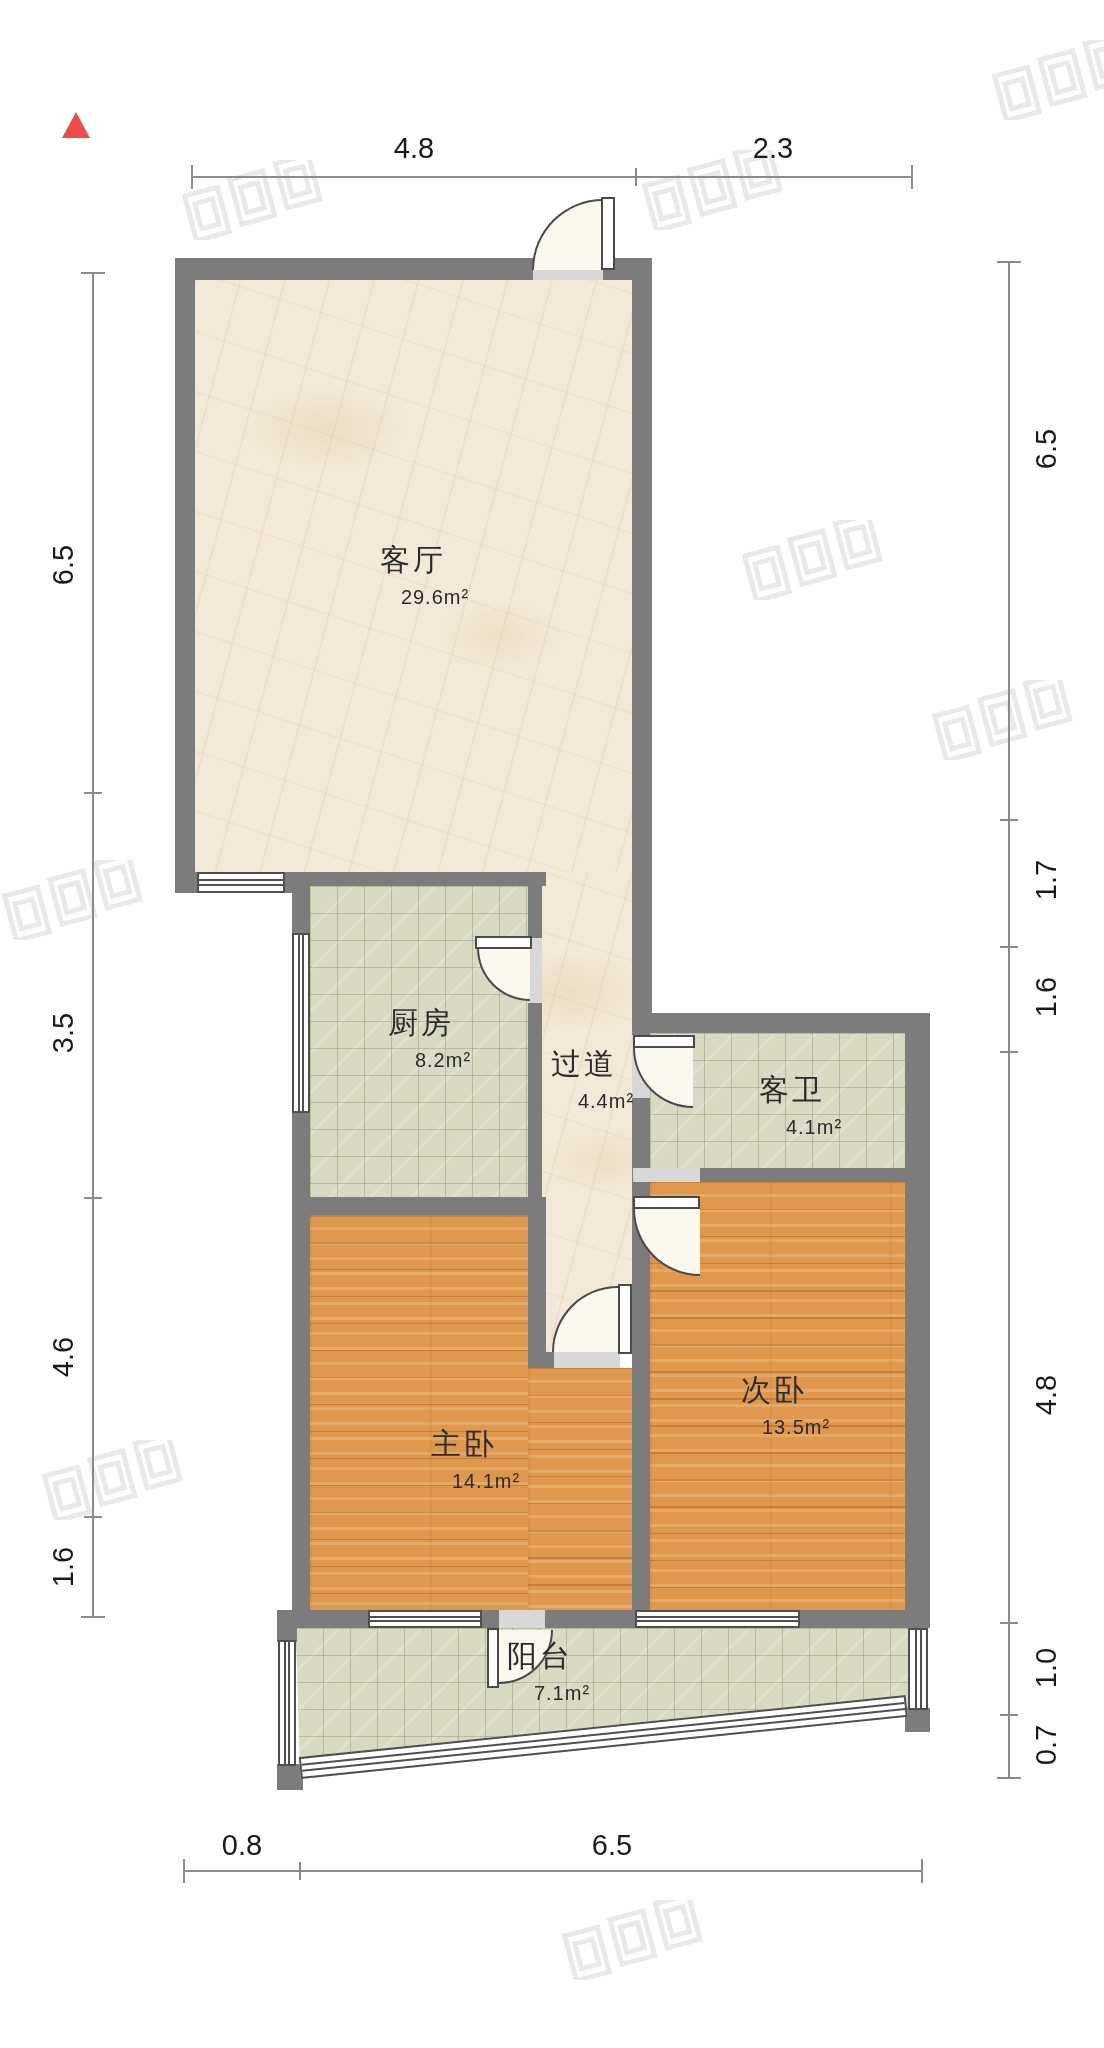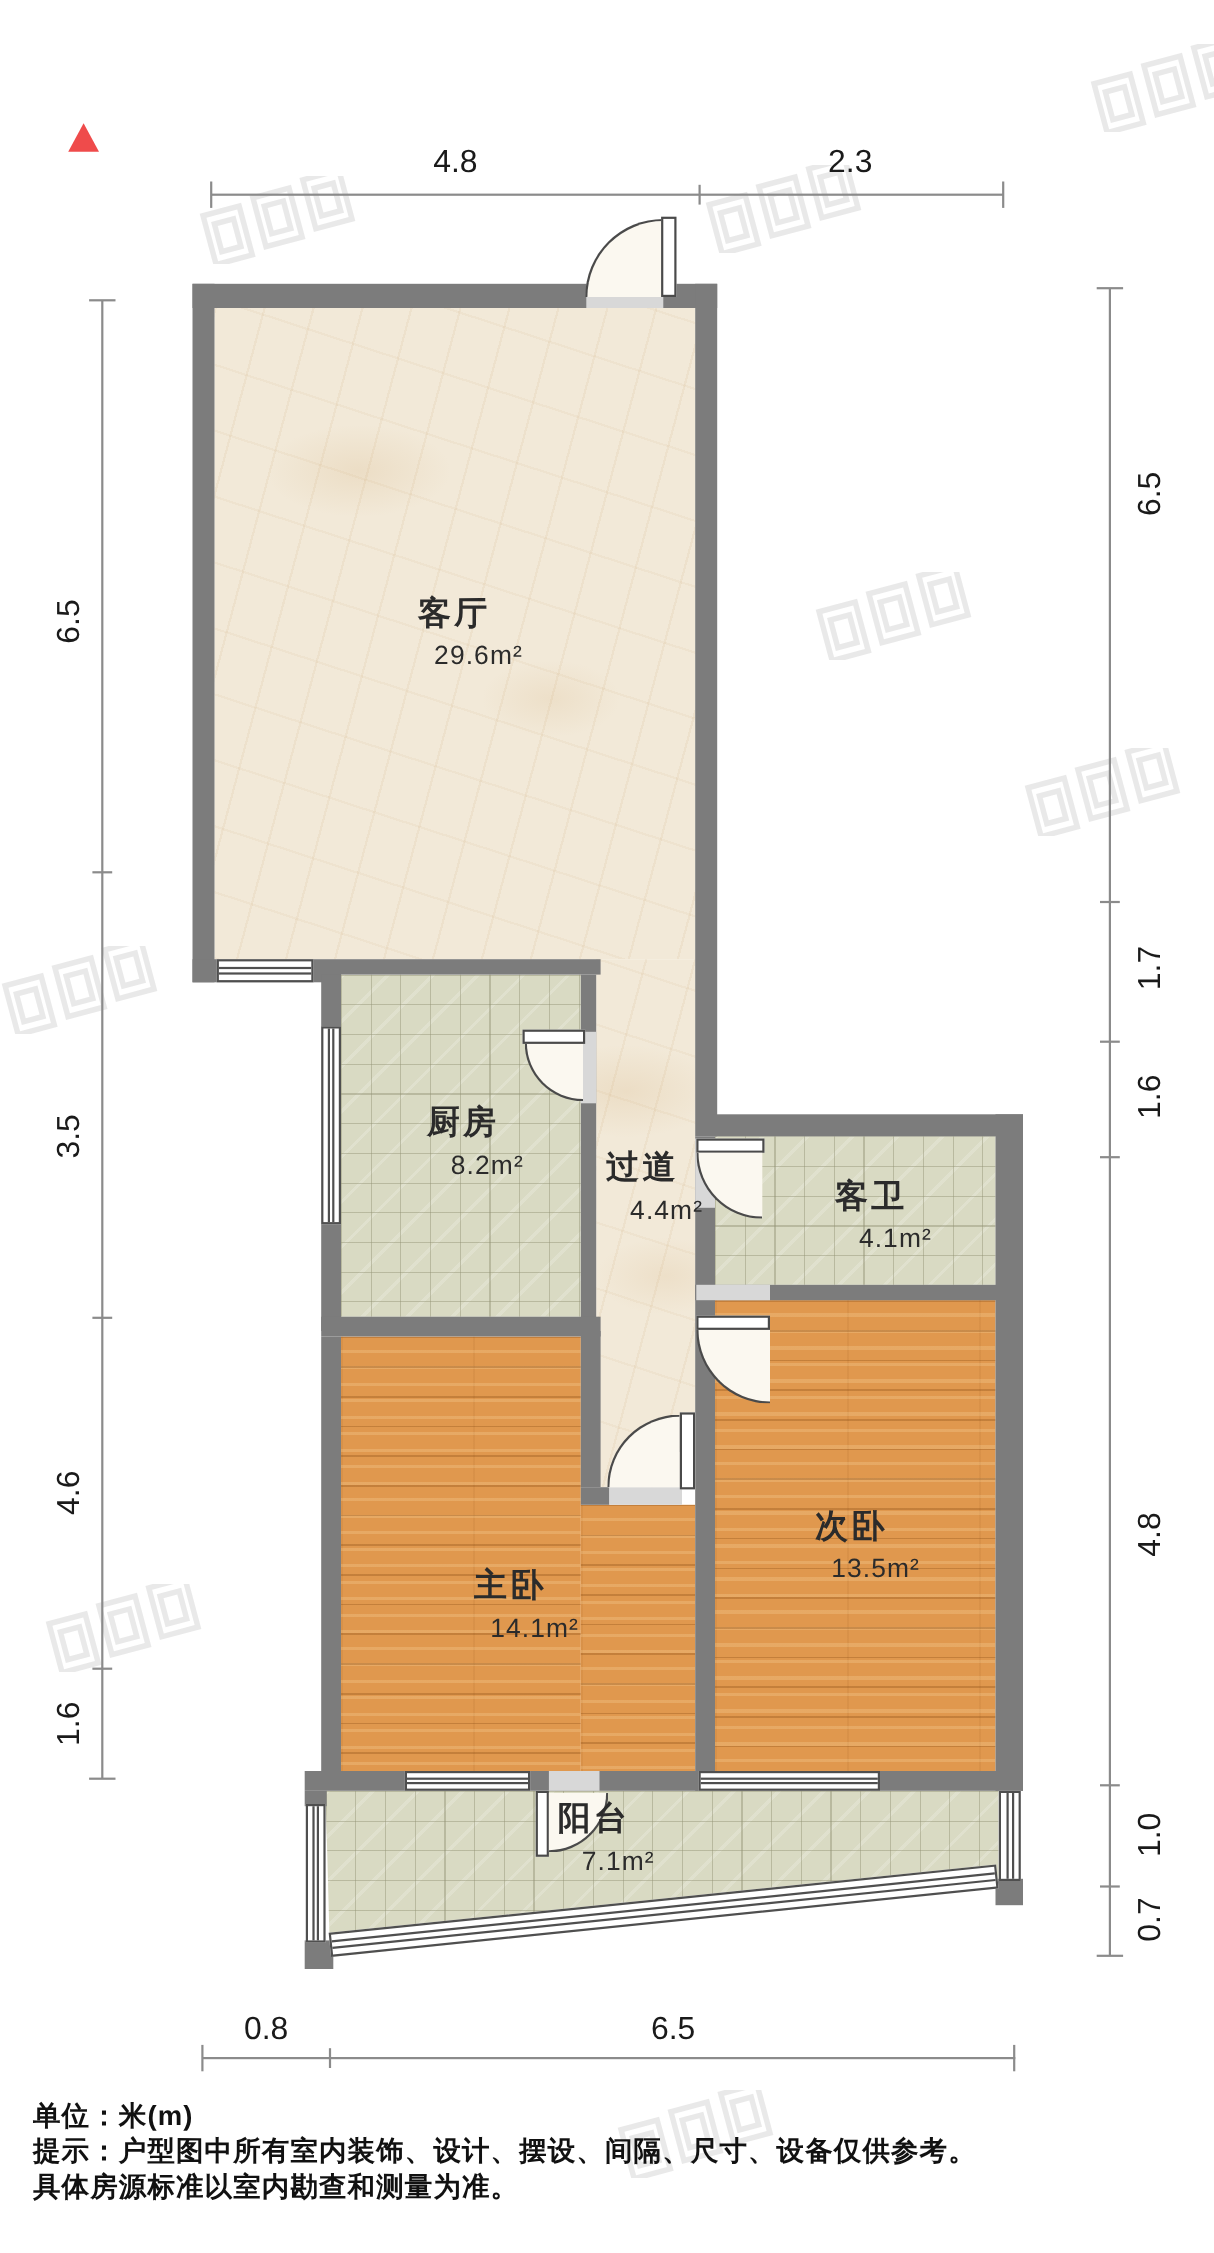--- a/index.html
+++ b/index.html
@@ -43,22 +43,22 @@
   .panel { position:absolute; background:#ffffff; border:2px solid #4a4a4a; box-sizing:border-box; }
 
   
   .dline { position:absolute; background:#8b8b8b; }
   .dlabel { position:absolute; font-size:29px; color:#1a1a1a; white-space:nowrap;
             transform:translate(-50%,-50%); }
   .dlabel.v { transform:translate(-50%,-50%) rotate(-90deg); }
 
   
   .room-label { position:absolute; transform:translate(-50%,-50%); text-align:center; color:#2b2b2b; }
-  .room-label .rname { font-size:30px; letter-spacing:3px;font-weight:bold; }
-  .room-label .rarea { font-size:24px; margin-top:5px; letter-spacing:1px;margin-left:44px; }
+  .room-label .rname { font-size:30px; letter-spacing:3px; }
+  .room-label .rarea { font-size:20px; margin-top:5px; letter-spacing:1px;margin-left:44px; }
 
   
   .north { position:absolute; left:62px; top:112px; width:0; height:0;
            border-left:14px solid transparent; border-right:14px solid transparent;
            border-bottom:26px solid #ef4b4b; }
 
   
   .wm { position:absolute; opacity:.45; }
 
   
@@ -299,19 +299,14 @@
   <div class="dlabel v" style="left:1046px;top:1668px">1.0</div>
   <div class="dlabel v" style="left:1046px;top:1745px">0.7</div>
 
   <div class="dline" style="left:184px;top:1870px;width:739px;height:2px"></div>
   <div class="dline" style="left:183px;top:1859px;width:2px;height:24px"></div>
   <div class="dline" style="left:299px;top:1862px;width:2px;height:18px"></div>
   <div class="dline" style="left:921px;top:1859px;width:2px;height:24px"></div>
   <div class="dlabel" style="left:242px;top:1845px">0.8</div>
   <div class="dlabel" style="left:612px;top:1845px">6.5</div>
 
-  <div class="footer">
-    <div>单位：米(m)</div>
-    <div>提示：户型图中所有室内装饰、设计、摆设、间隔、尺寸、设备仅供参考。</div>
-    <div>具体房源标准以室内勘查和测量为准。</div>
-  </div>
 
 </div>
 
 </body></html>

